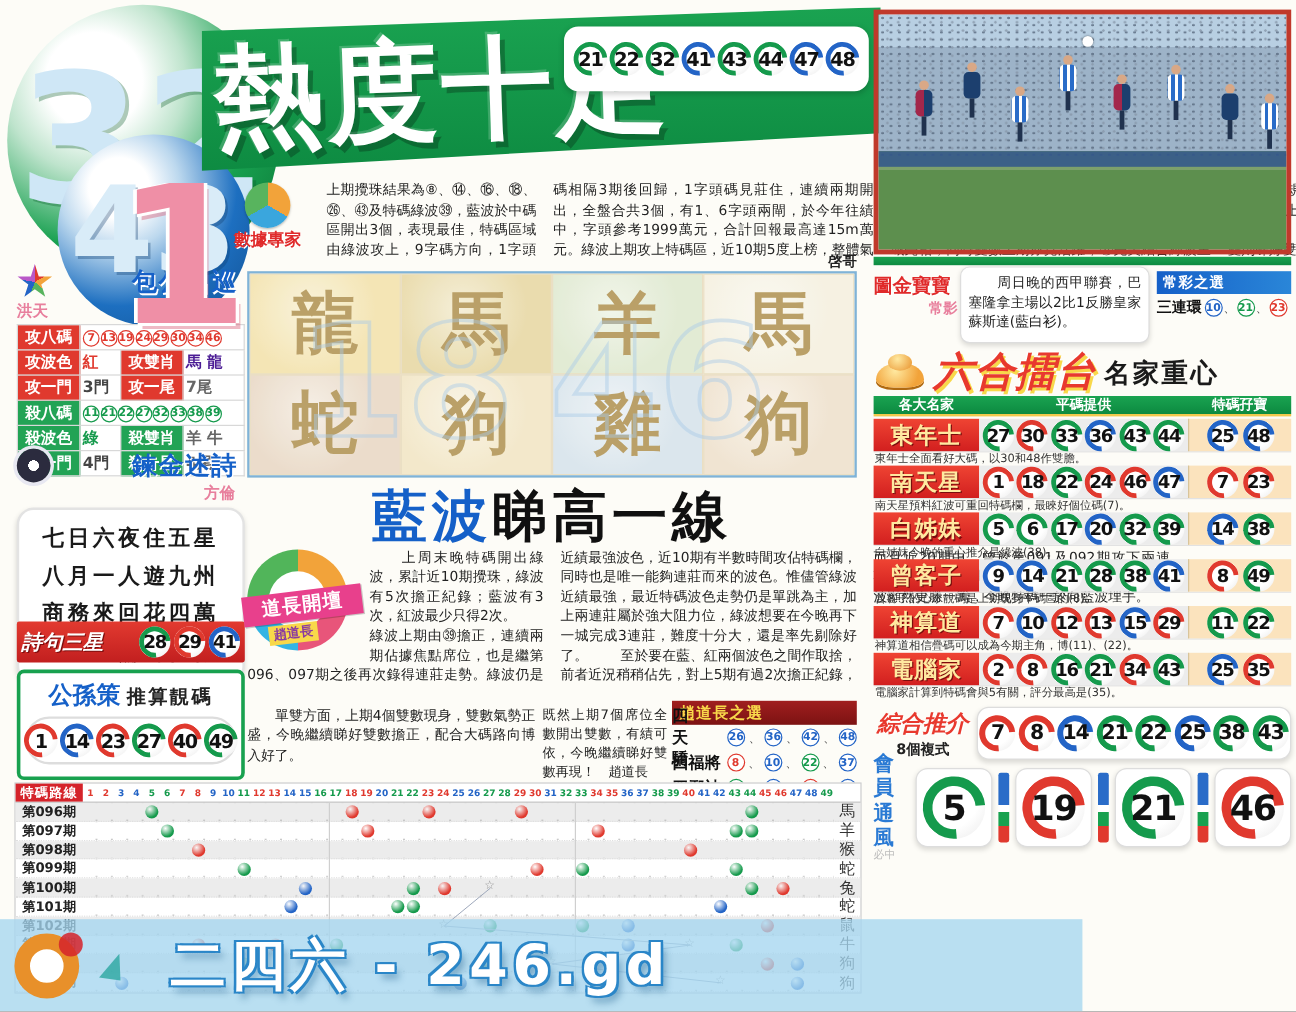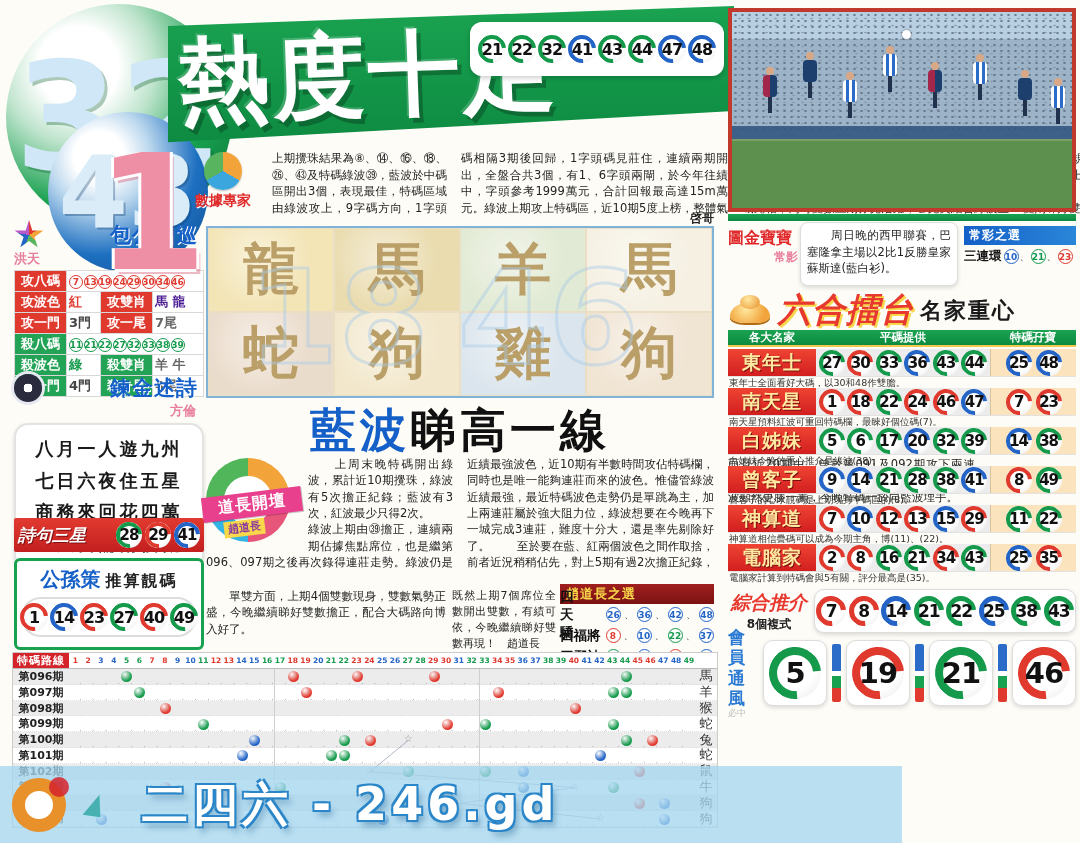--- a/index.html
+++ b/index.html
@@ -302,22 +302,22 @@
       </table>
   </div>
 
   <div id="lianjin" data-interactable="false">
     <div id="baogong-head" style="display:flex;align-items:center;" data-interactable="false">
       <span id="gear-icon" data-interactable="false"></span>
       <span class="sbtitle" data-interactable="false">鍊金述詩</span>
     </div>
     <div style="text-align:right;padding-right:8px;" class="sbauthor" data-interactable="false">方倫</div>
     <div id="poem-box" data-interactable="false">
+      <span class="poemline" data-interactable="false">七日六夜住五星</span>
       <span class="poemline" data-interactable="false">八月一人遊九州</span>
-      <span class="poemline" data-interactable="false">七日六夜住五星</span>
       <span class="poemline" data-interactable="false">商務來回花四萬</span>
       <span class="poemline" data-interactable="false">三天自駕兩個轆</span>
     </div>
   </div>
 
   <div id="shiju" data-interactable="false">
     <span id="shiju-label" data-interactable="false">詩句三星</span>
     <span id="shiju-balls" style="display:flex;gap:3px;" data-interactable="false">
         <span class="ball" data-interactable="false" style="height: 26px; width: 26px; font-size: 15px; --c: #159a4c;">
           <i data-interactable="false" style="border-width: 4px;"></i>

